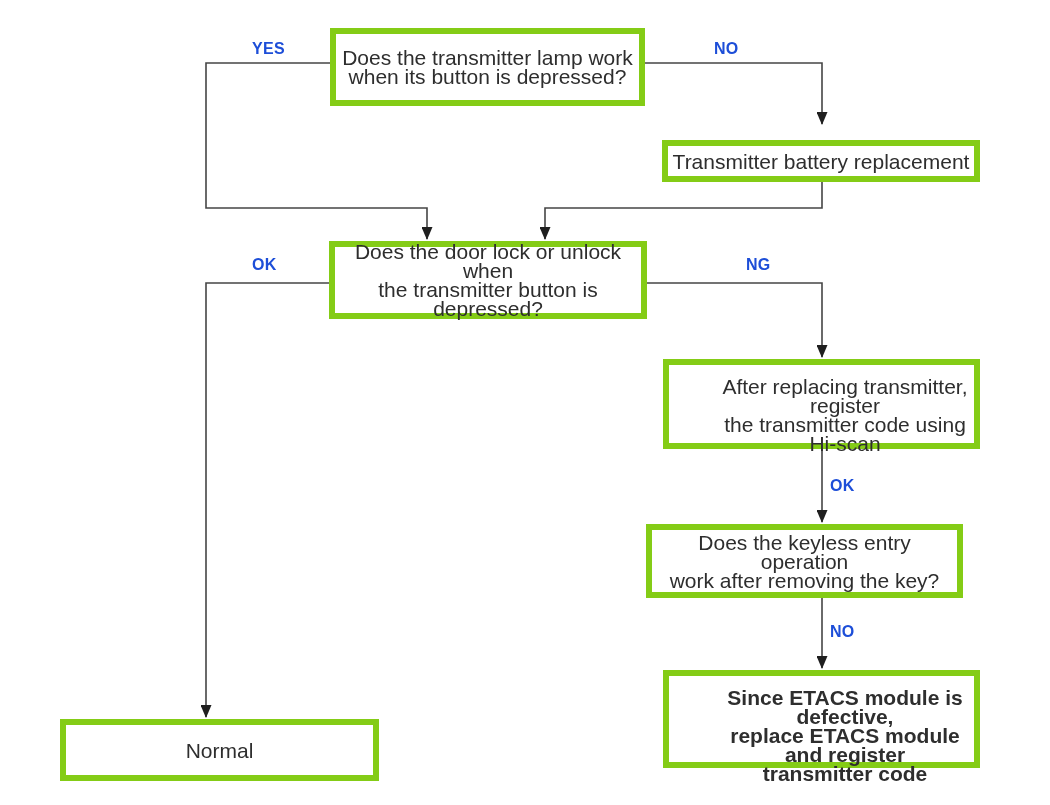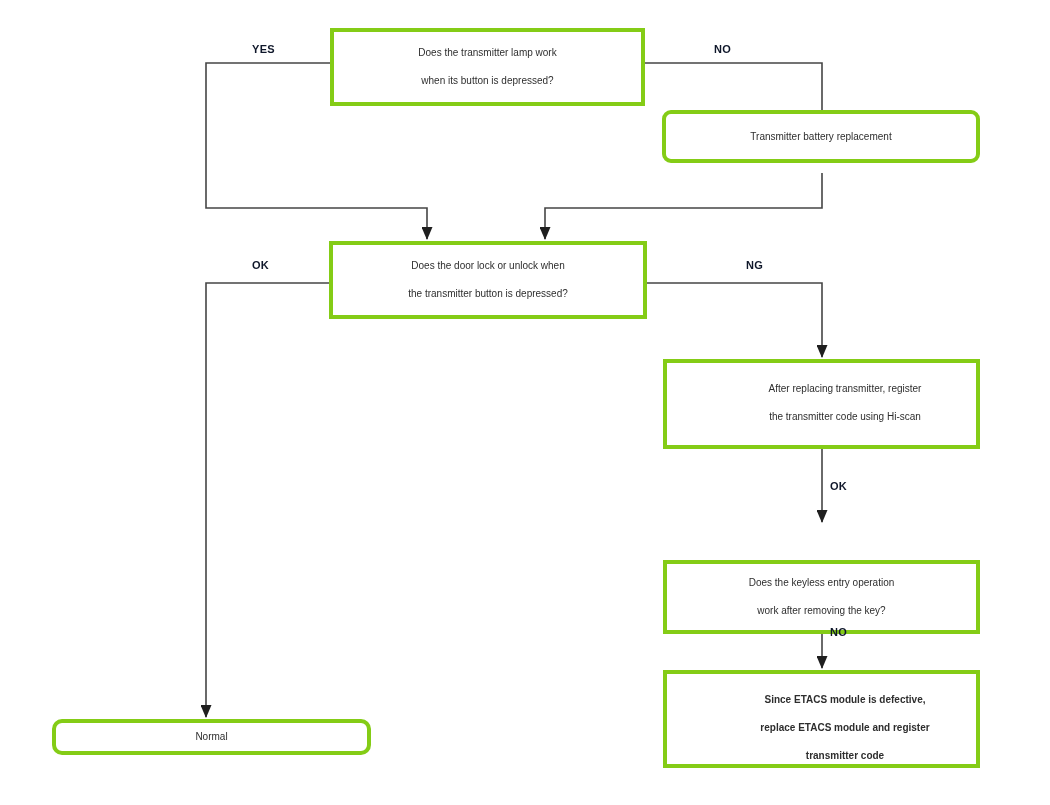--- a/index.html
+++ b/index.html
@@ -23,53 +23,53 @@
     height: 805px;
   }
   .connectors polyline, .connectors line {
     fill: none;
     stroke: #454545;
     stroke-width: 1.6;
   }
   .node {
     position: absolute;
     box-sizing: border-box;
-    border: 4px solid #84cc16;
+    border: 6px solid #84cc16;
     background: #ffffff;
     color: #2e2e2e;
-    font-size: 10px;
-    line-height: 28px;
+    font-size: 21px;
+    line-height: 19px;
     text-align: center;
     white-space: pre-line;
     display: flex;
     flex-direction: column;
     align-items: center;
     justify-content: center;
   }
   .node.top-aligned {
     justify-content: flex-start;
     padding-top: 12px;
     padding-left: 47px;
   }
   .blabel {
     position: absolute;
-    color: #0f172a;
-    font-size: 11px;
+    color: #1d4ed8;
+    font-size: 16px;
     font-weight: bold;
     letter-spacing: 0.3px;
     line-height: 18px;
   }
   
   .n-q1      { left: 330px; top: 28px;  width: 315px; height: 78px; }
-  .n-battery { left: 662px; top: 110px; width: 318px; height: 53px; border-radius: 9px; }
+  .n-battery { left: 662px; top: 140px; width: 318px; height: 42px; }
   .n-q2      { left: 329px; top: 241px; width: 318px; height: 78px; }
   .n-q3      { left: 663px; top: 359px; width: 317px; height: 90px; }
-  .n-q4      { left: 663px; top: 524px; width: 317px; height: 74px; margin-top: 36px; }
+  .n-q4      { left: 646px; top: 524px; width: 317px; height: 74px; }
   .n-q5      { left: 663px; top: 670px; width: 317px; height: 98px; padding-top: 13px; font-weight: bold; }
-  .n-normal  { left: 52px;  top: 719px; width: 319px; height: 36px; border-radius: 10px; }
+  .n-normal  { left: 60px;  top: 719px; width: 319px; height: 62px; }
   
   .l-yes { left: 252px; top: 40px; }
   .l-no  { left: 714px; top: 40px; }
   .l-ok  { left: 252px; top: 256px; }
   .l-ng  { left: 714px; top: 256px; margin-left: 32px; }
   .l-ok2 { left: 830px; top: 477px; }
   .l-no2 { left: 830px; top: 623px; }
 </style>
 </head>
 <body>

